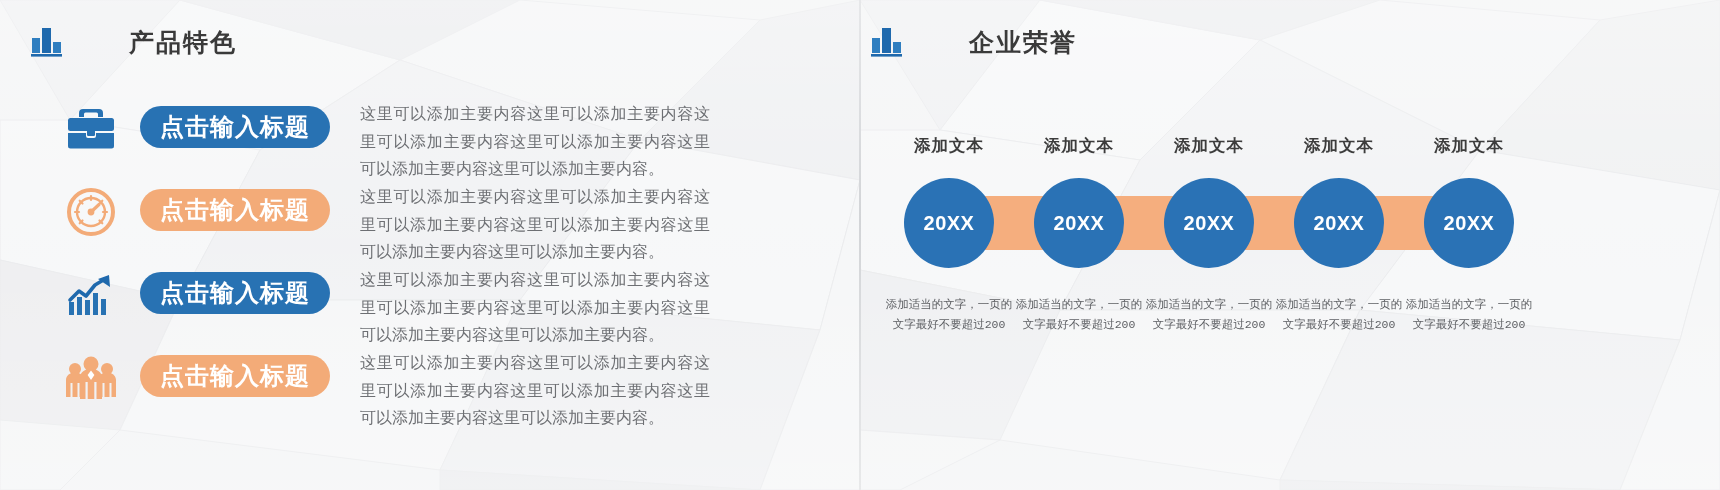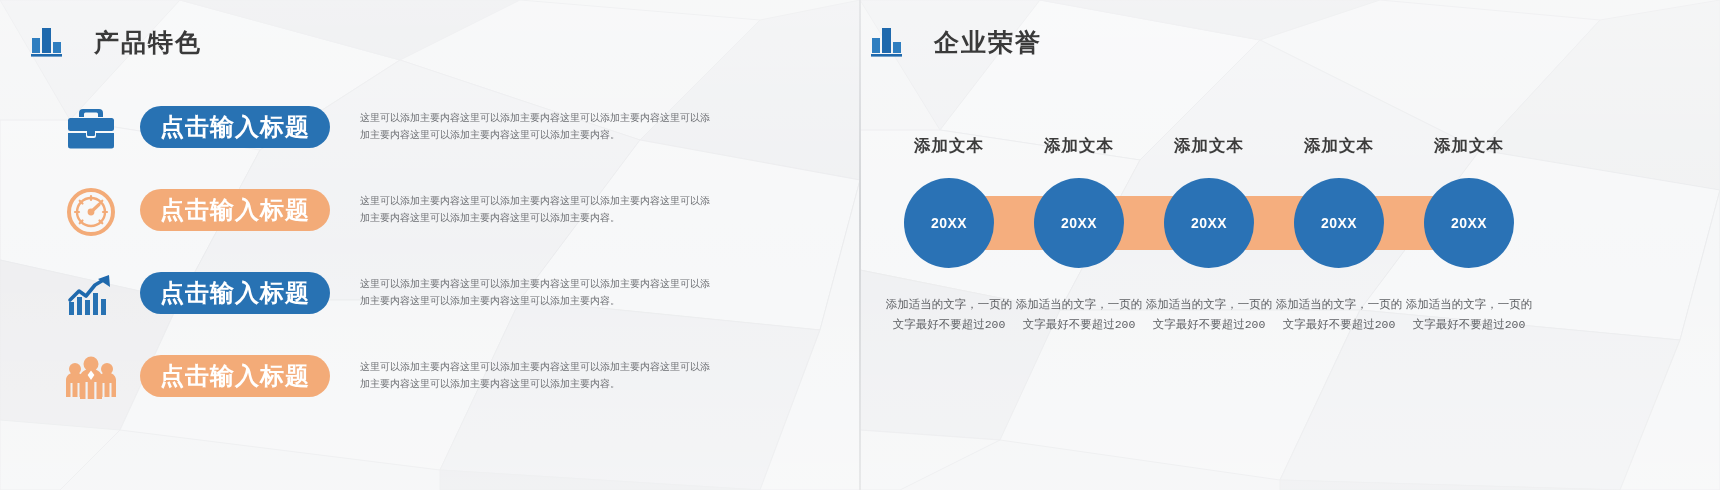--- a/index.html
+++ b/index.html
@@ -21,21 +21,21 @@
   #slide-left  { left:0; }
   #slide-right { left:860px; }
 
   .divider {
     position:absolute; left:859px; top:0; width:2px; height:490px;
     background:linear-gradient(to bottom,#e6e7e9,#d2d4d7 45%,#e8e9ea);
     z-index:3;
   }
 
   
-  .sec-head { position:absolute; display:flex; align-items:center; }
+  .sec-head { position:absolute; display:flex; align-items:center;gap:35px; }
   #head-left  { left:28px;  top:24px; }
 
   .head-icon { width:40px; height:36px; flex:0 0 auto; }
   .head-title {
     font-size:25px; font-weight:bold; color:#3a3a3a;
     letter-spacing:2px; margin-left:26px; white-space:nowrap;
   }
 
   
   .feature-row {
@@ -48,38 +48,38 @@
     width:190px; height:42px; border-radius:21px;
     display:flex; align-items:center; justify-content:center;
     color:#ffffff; font-size:24px; font-weight:bold; letter-spacing:1px;
     margin-left:20px; margin-top:14px; white-space:nowrap;
     flex:0 0 auto;
   }
   .pill.blue   { background:#2872b3; }
   .pill.orange { background:#f3ab78; }
 
   .feat-text {
-    width:350px; margin-left:30px; margin-top:17px;
-    font-size:10px; line-height:1.72; color:#6d6f73;
+    width:350px; margin-left:30px; margin-top:8px;
+    font-size:16px; line-height:1.72; color:#6d6f73;
     text-align:justify;
   }
 
   
   #timeline { position:absolute; left:14px; top:0; width:860px; height:490px; }
 
   .tl-label {
     position:absolute; font-size:16.5px; font-weight:bold; color:#3c3c3c;
     letter-spacing:1px; white-space:nowrap; transform:translateX(-50%);
     top:135px;
   }
   .tl-circle {
     position:absolute; width:90px; height:90px; border-radius:50%;
     background:#2a72b5; color:#fff;
     display:flex; align-items:center; justify-content:center;
-    font-size:14px; font-weight:bold; letter-spacing:.5px;
+    font-size:20px; font-weight:bold; letter-spacing:.5px;
     transform:translateX(-50%); top:178px; z-index:2;
   }
   .tl-caption {
     position:absolute; width:130px; transform:translateX(-50%);
     top:295px; font-size:11.5px; line-height:1.75; color:#5e6064;
     text-align:center; white-space:normal;font-family:Liberation Mono, monospace;
   }
   #bowties { position:absolute; left:0; top:0; width:860px; height:490px; z-index:1; }
 </style>
 </head>

